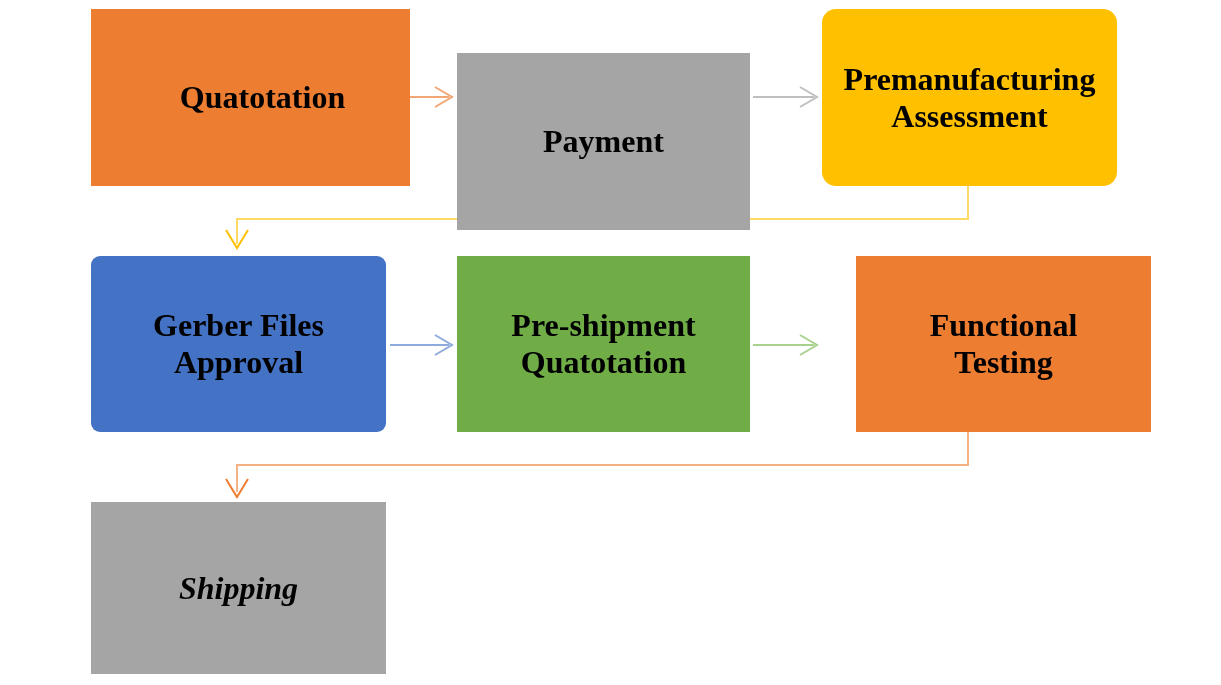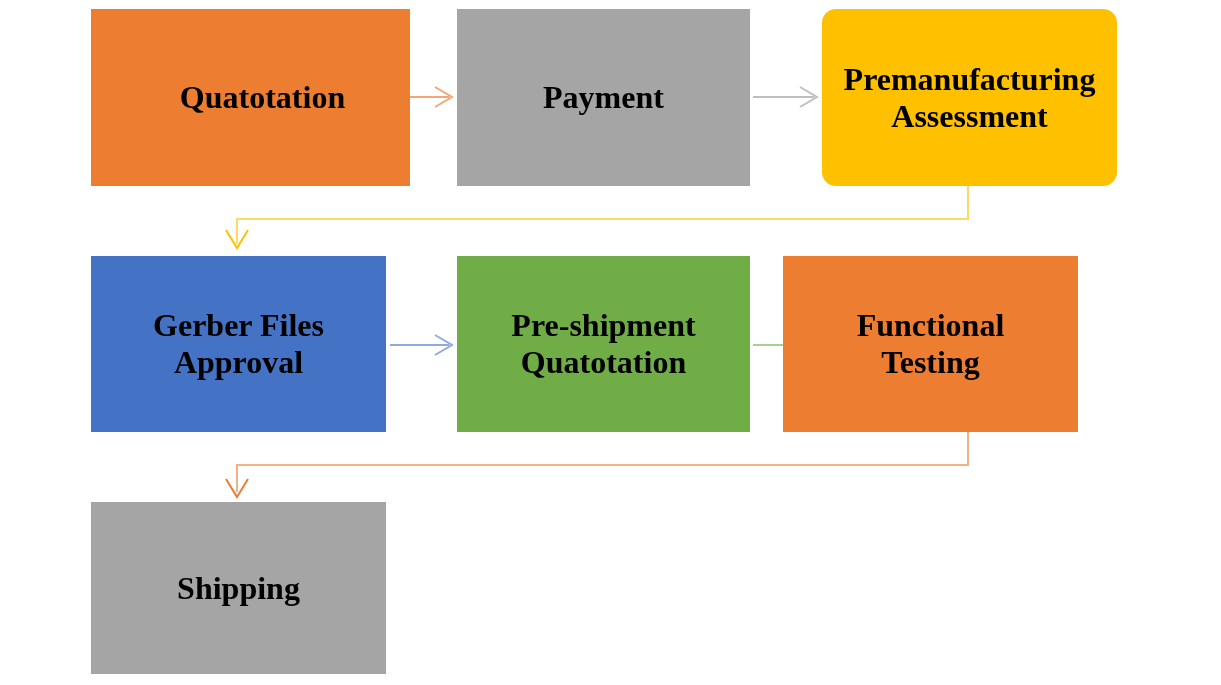--- a/index.html
+++ b/index.html
@@ -33,21 +33,21 @@
     font-weight: bold;
     font-size: 32px;
     line-height: 1.15;
   }
   .node-label { white-space: pre-line; }
   #node-quotation        { left: 91px;  top: 9px;   width: 295px; height: 177px; }
   #node-payment          { left: 457px; top: 9px;   width: 293px; height: 177px; }
   #node-premanufacturing { left: 822px; top: 9px;   width: 295px; height: 177px; }
   #node-gerber           { left: 91px;  top: 256px; width: 295px; height: 176px; }
   #node-preshipment      { left: 457px; top: 256px; width: 293px; height: 176px; }
-  #node-functional       { left: 783px; top: 256px; width: 295px; height: 176px; }
+  #node-functional       { left: 856px; top: 256px; width: 295px; height: 176px; }
   #node-shipping         { left: 91px;  top: 502px; width: 295px; height: 172px; }
 </style>
 </head>
 <body>
 
 <div class="canvas">
 
   <svg class="connector-layer" viewBox="0 0 1221 685" xmlns="http://www.w3.org/2000/svg">
 
     <g style="stroke: rgb(243, 167, 118);">
@@ -78,41 +78,41 @@
     <g style="stroke: rgb(244, 177, 131);">
       <polyline points="968,432 968,465 237,465 237,492"></polyline>
       <polyline points="226,479 237,497 248,479" style="stroke: rgb(237, 125, 49);"></polyline>
     </g>
   </svg>
 
   <div class="node" id="node-quotation" style="background-color: rgb(237, 125, 49); padding-left: 24px;">
     <span class="node-label">Quatotation</span>
   </div>
 
-  <div class="node" id="node-payment" style="background-color: rgb(165, 165, 165);">
+  <div class="node" id="node-payment" style="background-color: rgb(165, 165, 165); margin-top: 44px;">
     <span class="node-label">Payment</span>
   </div>
 
   <div class="node" id="node-premanufacturing" style="background-color: rgb(255, 192, 0); border-radius: 14px;">
     <span class="node-label">Premanufacturing
 Assessment</span>
   </div>
 
-  <div class="node" id="node-gerber" style="background-color: rgb(68, 114, 196);">
+  <div class="node" id="node-gerber" style="background-color: rgb(68, 114, 196); border-radius: 9px;">
     <span class="node-label">Gerber Files
 Approval</span>
   </div>
 
   <div class="node" id="node-preshipment" style="background-color: rgb(112, 173, 71);">
     <span class="node-label">Pre-shipment
 Quatotation</span>
   </div>
 
   <div class="node" id="node-functional" style="background-color: rgb(237, 125, 49);">
     <span class="node-label">Functional
 Testing</span>
   </div>
 
-  <div class="node" id="node-shipping" style="background-color: rgb(165, 165, 165);">
+  <div class="node" id="node-shipping" style="background-color: rgb(165, 165, 165); font-style: italic;">
     <span class="node-label">Shipping</span>
   </div>
 
 </div>
 
 </body></html>

